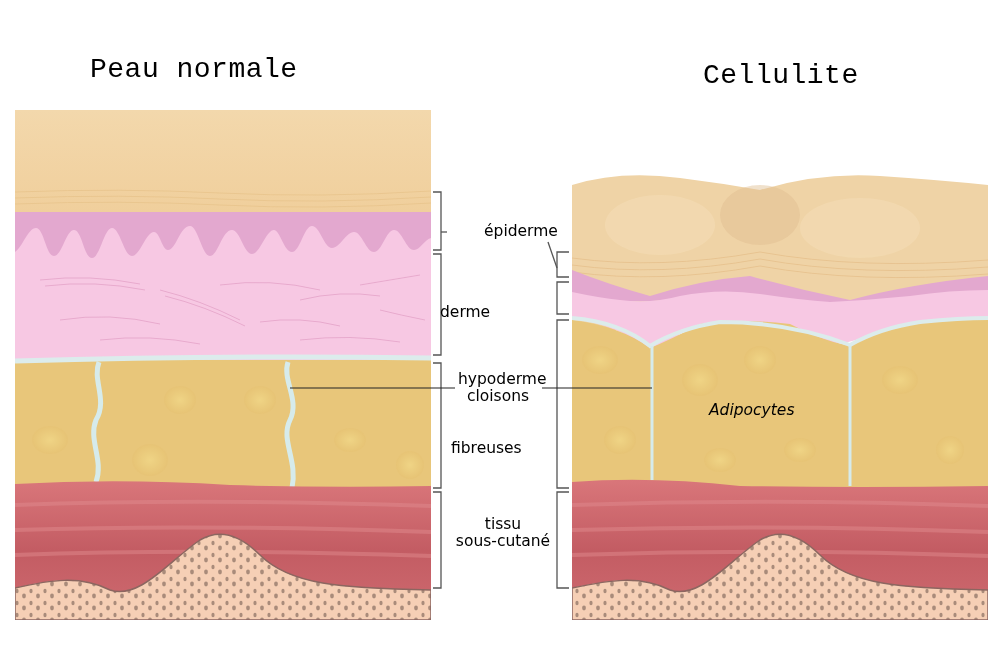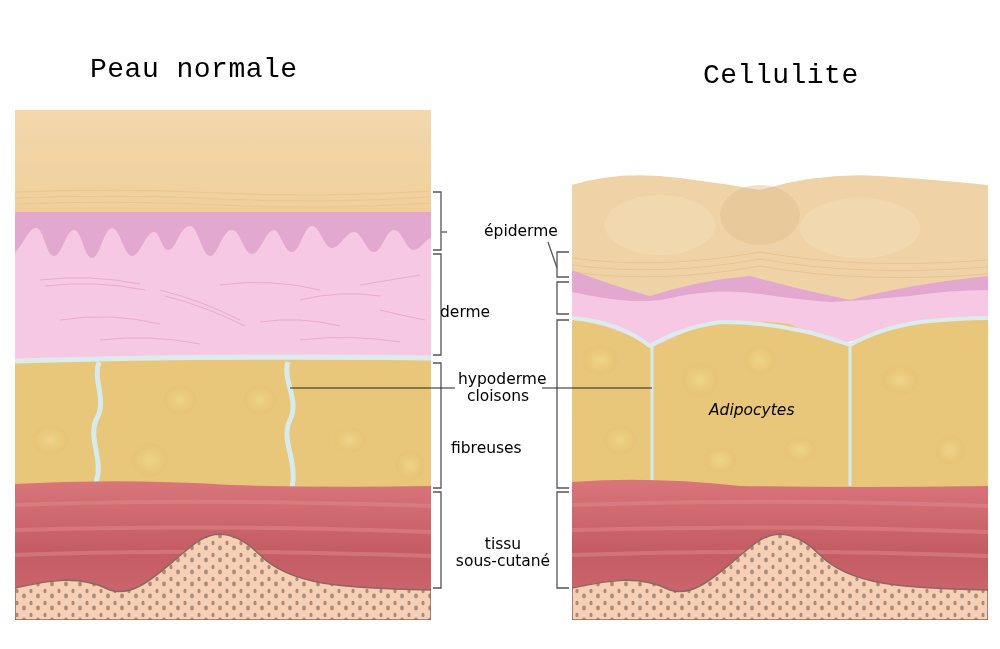--- a/index.html
+++ b/index.html
@@ -160,17 +160,17 @@
   </g>
 </svg>
 
 <div class="label" style="left:452px; top:223px;margin-left:32px;">épiderme</div>
 <div class="label" style="left:440px; top:292px;margin-top:12px;">derme</div>
 <div class="label" style="left:458px; top:371px; width:80px;">
   <div>hypoderme</div>
   <div>cloisons</div>
 </div>
 <div class="label" style="left:451px; top:440px;">fibreuses</div>
-<div class="label" style="left:449px; top:536px; width:108px;">
+<div class="label" style="left:449px; top:516px; width:108px;">
   <div>tissu</div>
   <div>sous-cutané</div>
 </div>
 <div class="label" style="left:709px; top:402px;font-style:italic;">Adipocytes</div>
 
 </body></html>

